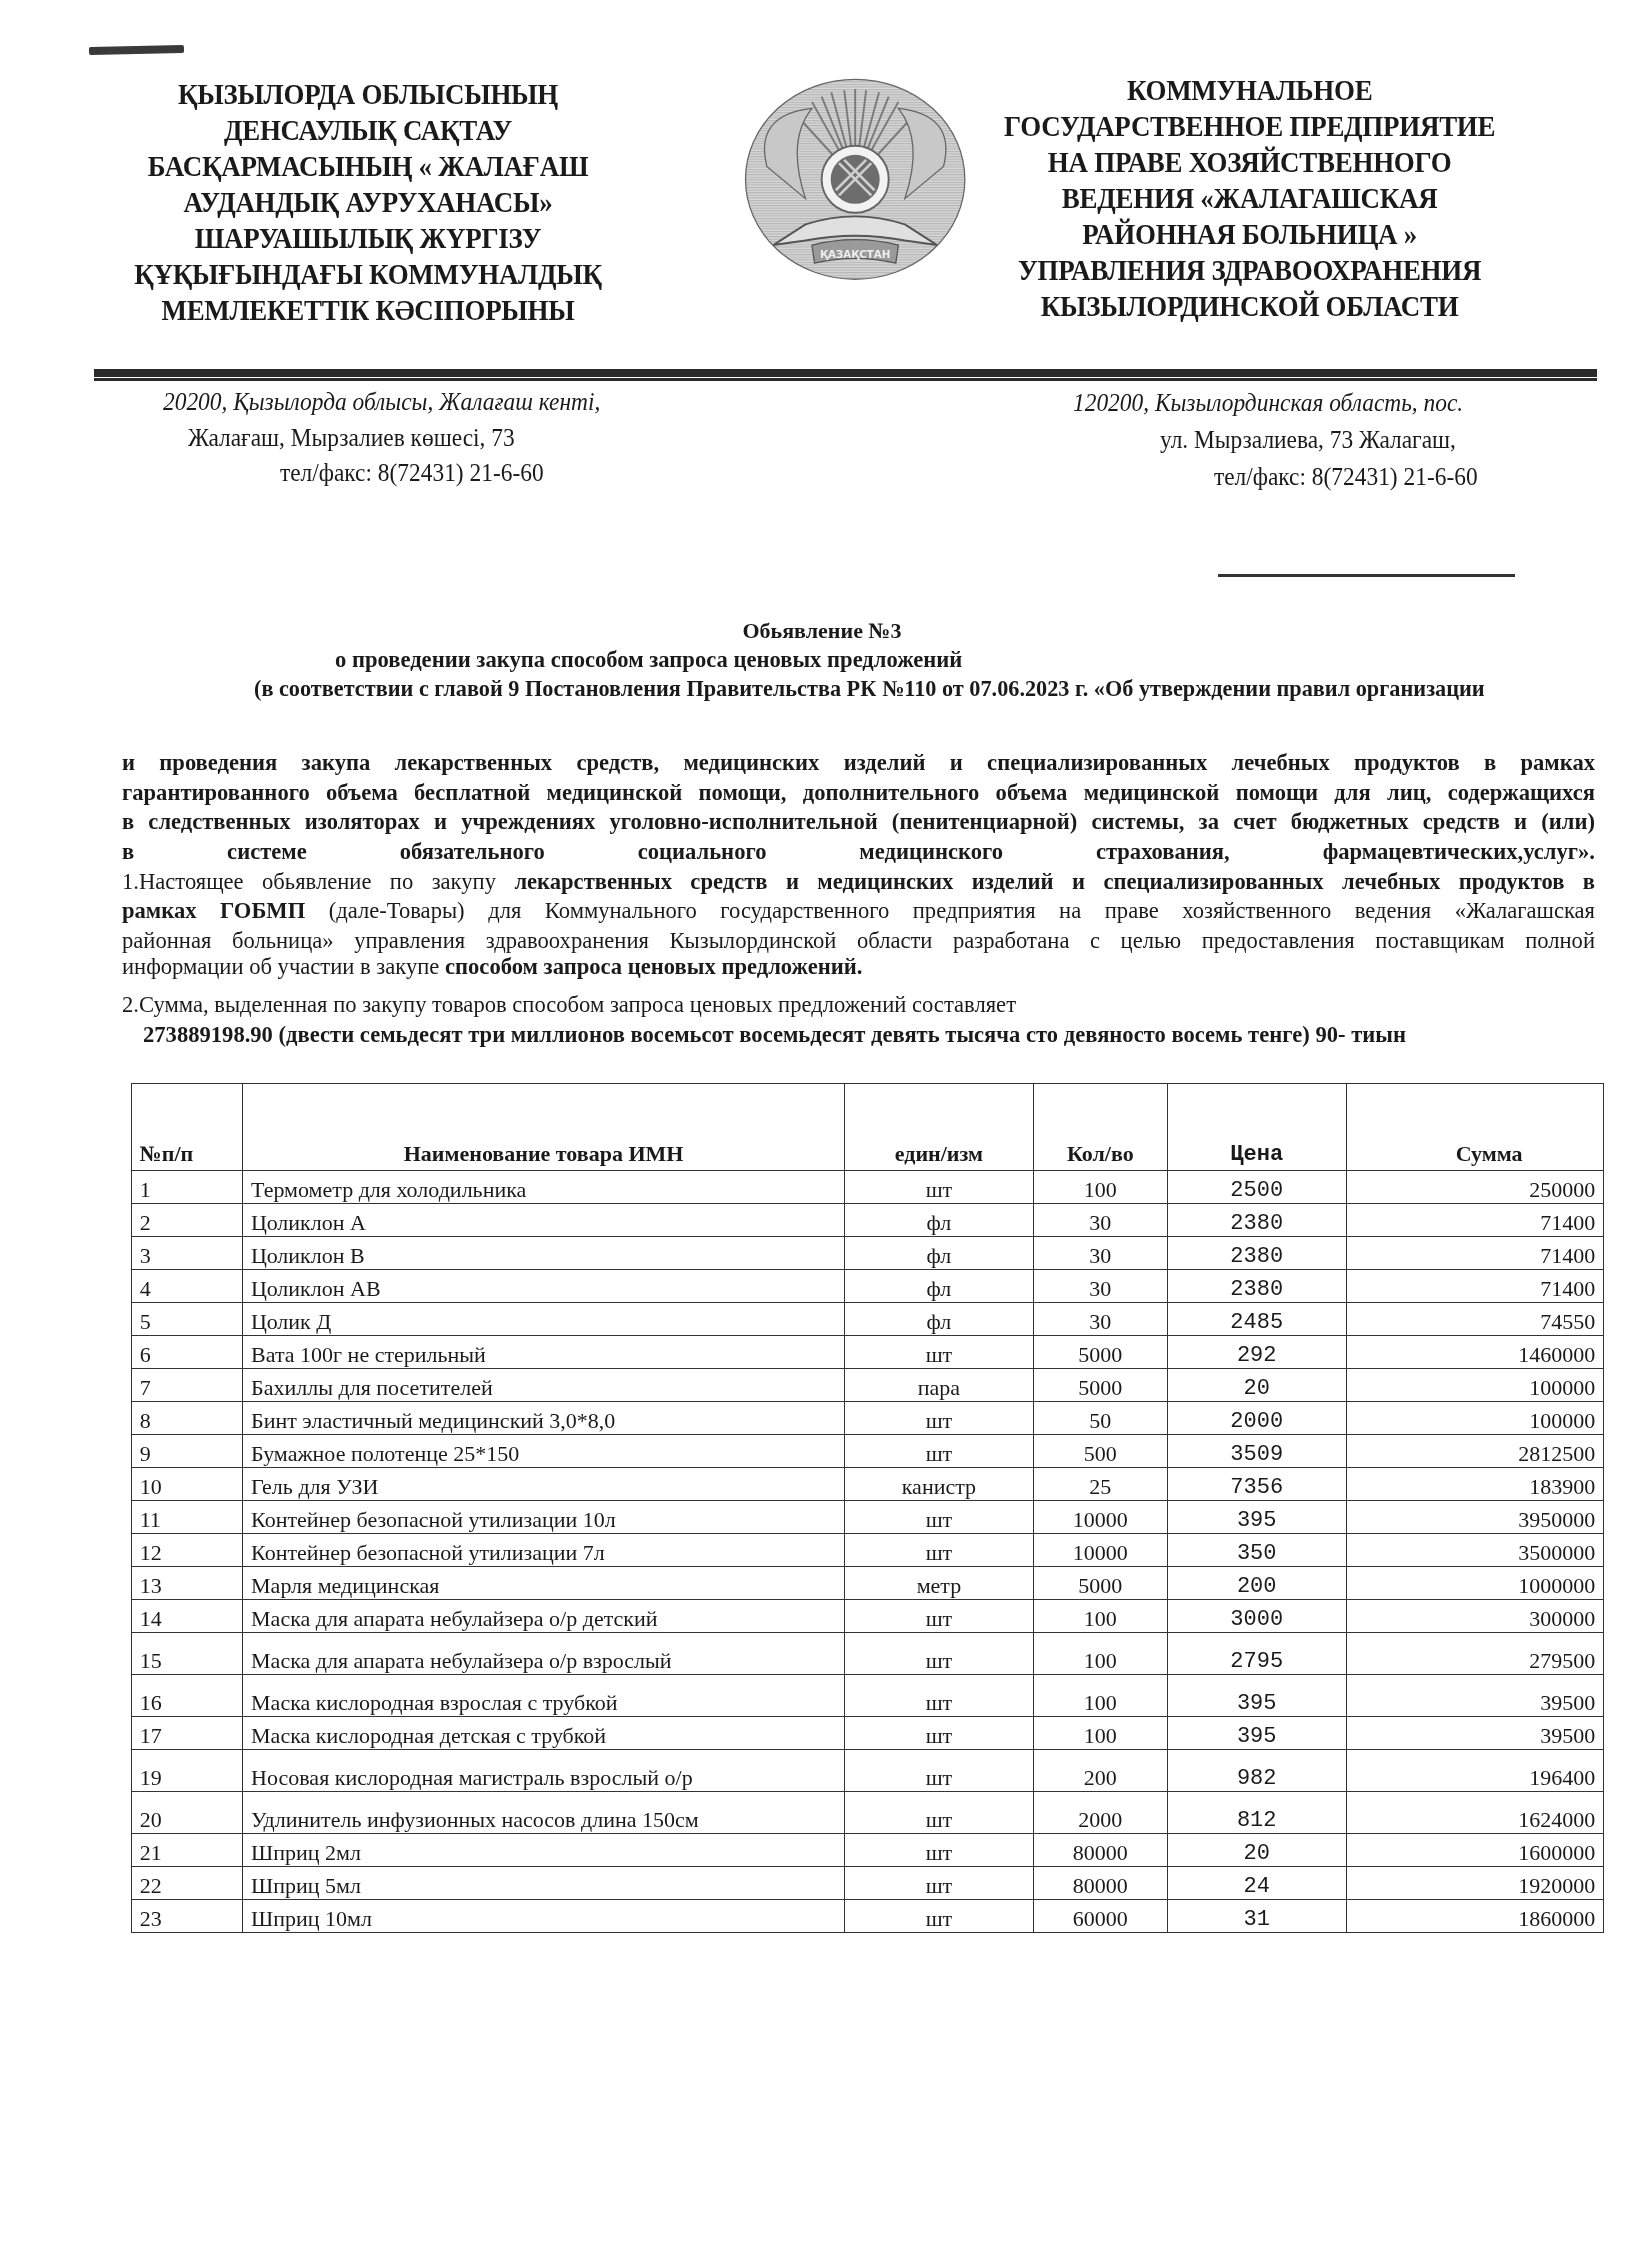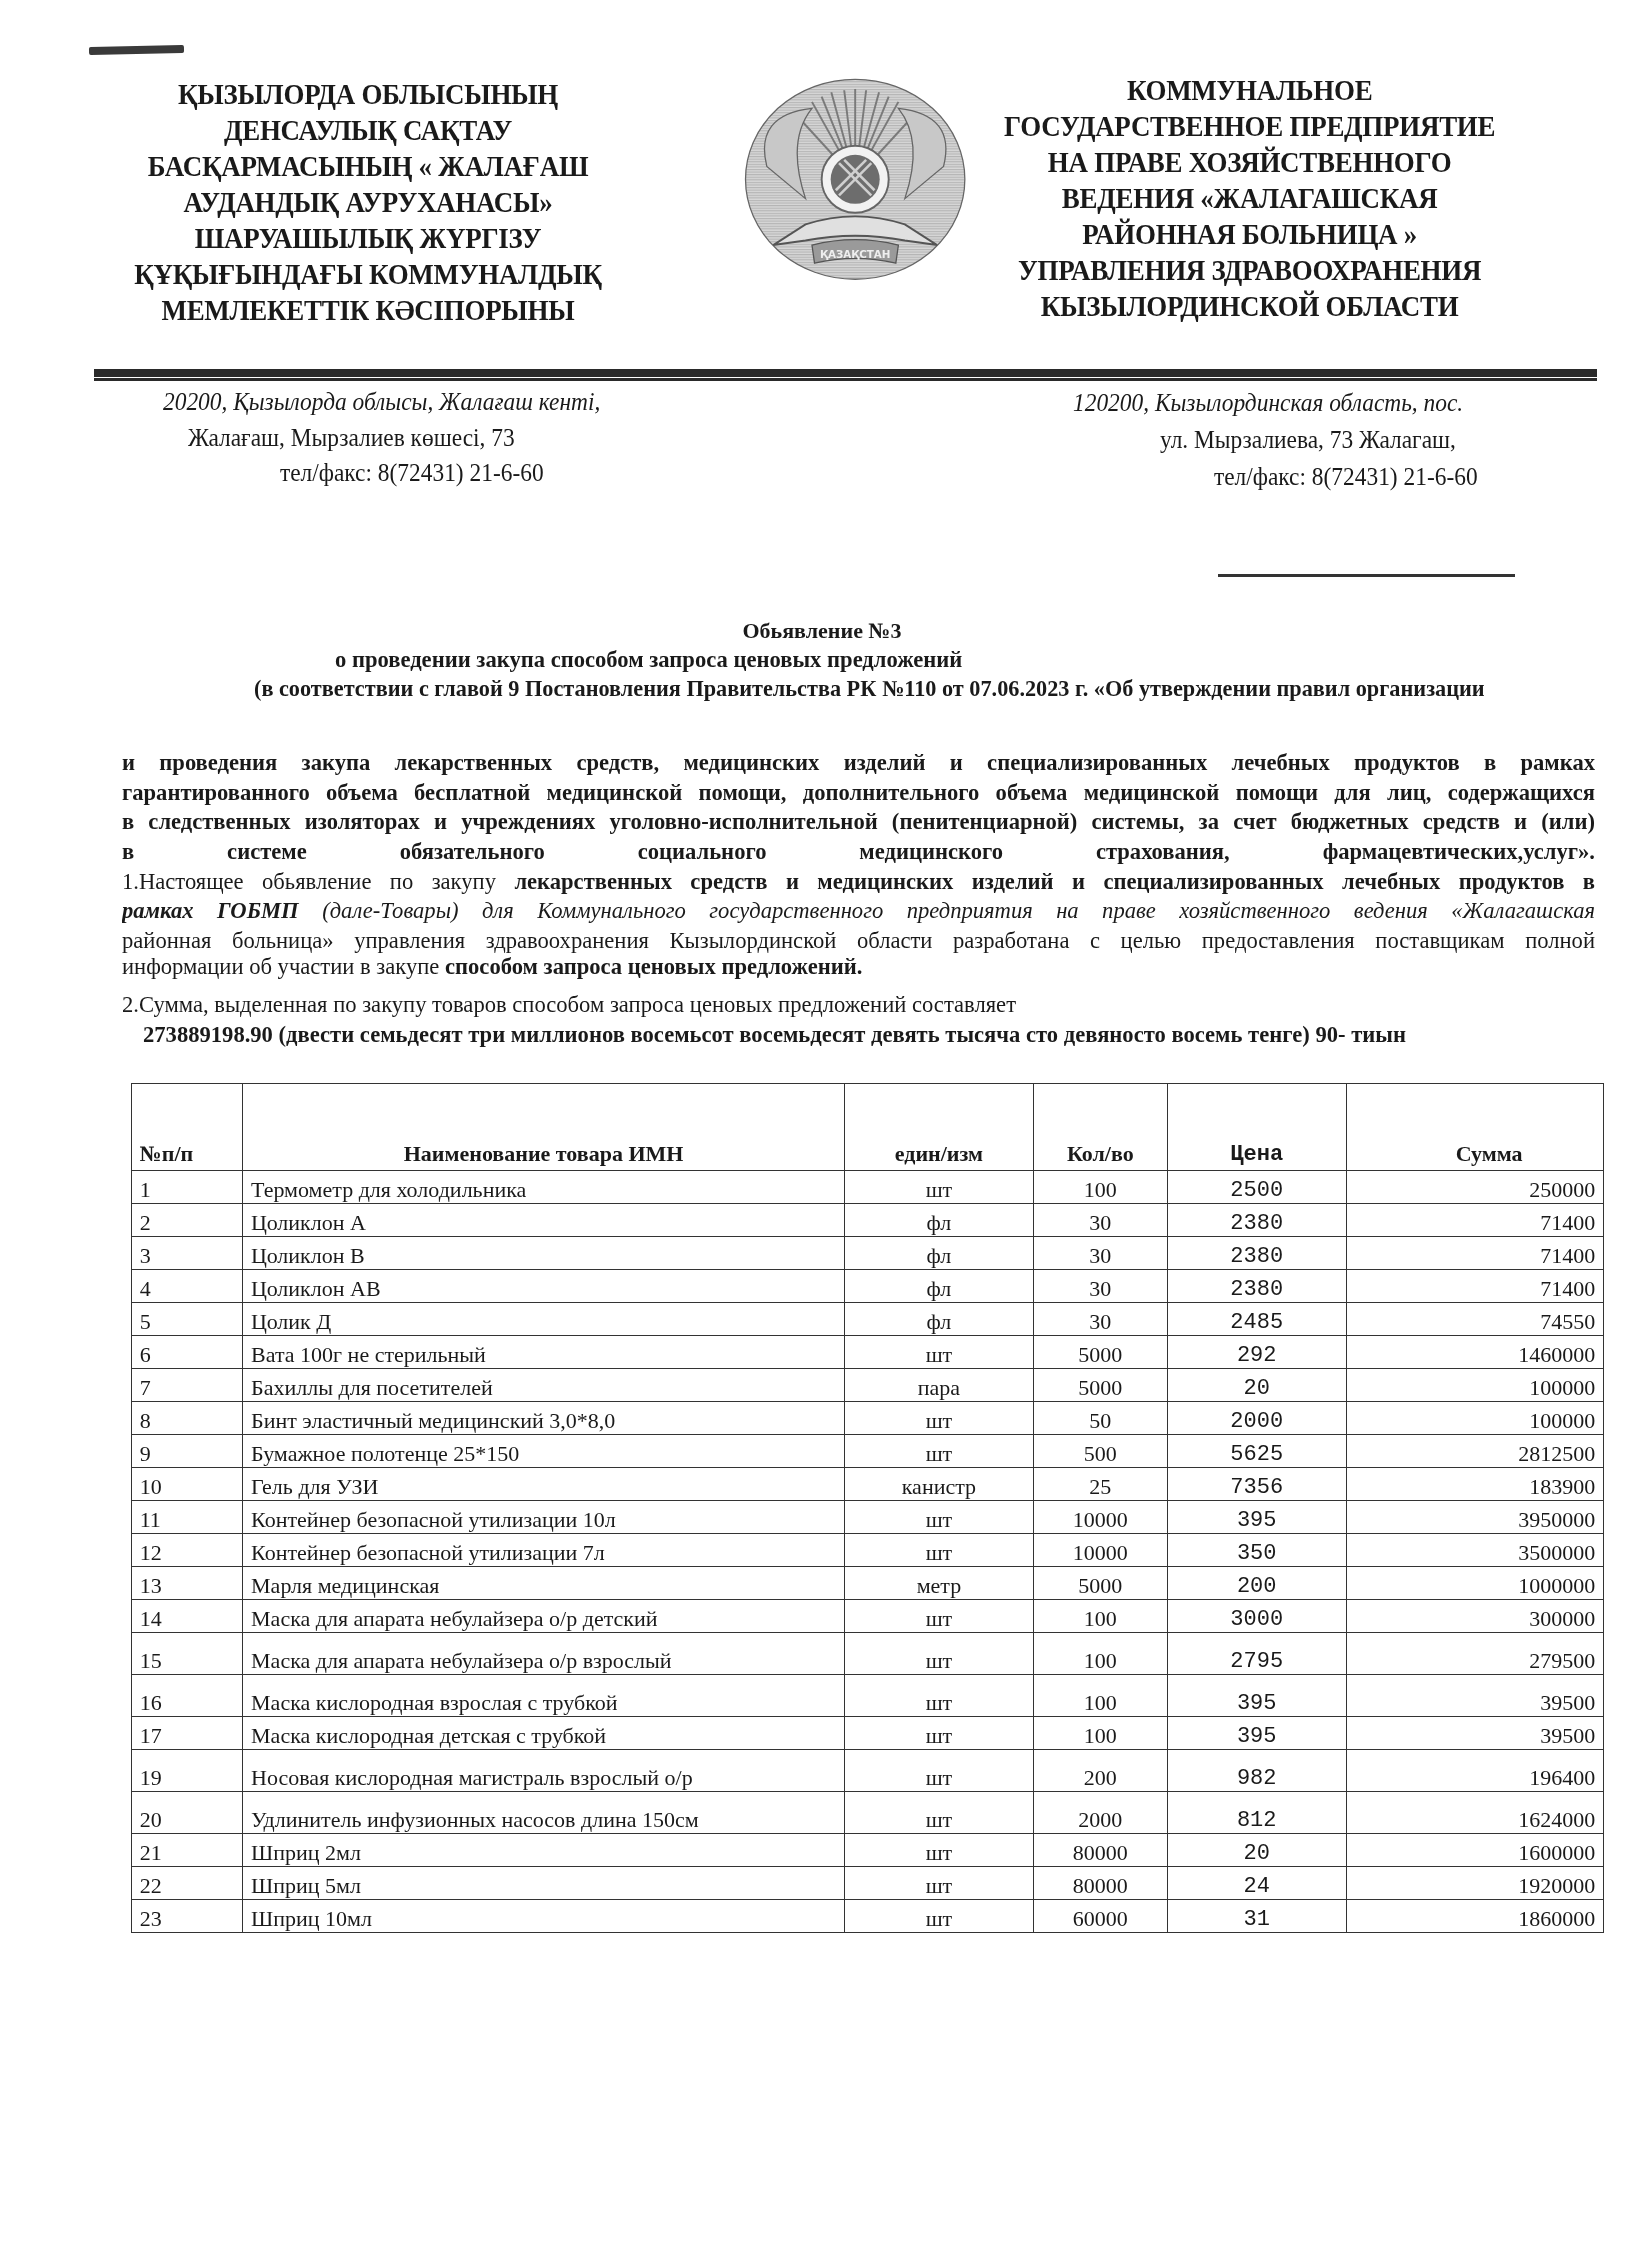--- a/index.html
+++ b/index.html
@@ -116,21 +116,21 @@
 <div class="abs title">Обьявление №3</div>
 <div class="abs body-line b" style="left:335px; top:645px;">о проведении закупа  способом запроса ценовых предложений</div>
 
 <div class="abs body-line b" style="left:254px; width:1341px; top:674px; transform:scaleX(0.985); transform-origin:left top;">(в соответствии с главой 9 Постановления Правительства РК №110 от 07.06.2023 г. «Об утверждении правил организации</div>
 <div class="abs body-line b just" style="top:704px;">и проведения закупа лекарственных средств, медицинских изделий и специализированных лечебных продуктов в рамках</div>
 <div class="abs body-line b just" style="top:734px;">гарантированного объема бесплатной медицинской помощи, дополнительного объема медицинской помощи для лиц, содержащихся</div>
 <div class="abs body-line b just" style="top:763px;">в следственных изоляторах и учреждениях уголовно-исполнительной (пенитенциарной) системы, за счет бюджетных средств и (или)</div>
 <div class="abs body-line b just" style="top:793px;">в системе обязательного социального медицинского страхования, фармацевтических,услуг».</div>
 
 <div class="abs body-line just" style="top:823px;"><span>1.Настоящее обьявление по закупу </span><span class="b">лекарственных средств и медицинских изделий и специализированных лечебных продуктов в</span></div>
-<div class="abs body-line just" style="top:852px;font-style:italic;"><span class="b">рамках ГОБМП</span><span>  (дале-Товары) для Коммунального государственного предприятия на праве хозяйственного ведения  «Жалагашская</span></div>
+<div class="abs body-line just" style="top:852px;"><span class="b">рамках ГОБМП</span><span>  (дале-Товары) для Коммунального государственного предприятия на праве хозяйственного ведения  «Жалагашская</span></div>
 <div class="abs body-line just" style="top:882px;">районная   больница» управления здравоохранения Кызылординской области  разработана с целью предоставления поставщикам полной</div>
 <div class="abs body-line" style="top:908px;margin-top:44px;"><span>информации об участии в закупе </span><span class="b">способом запроса ценовых предложений.</span></div>
 
 <div class="abs body-line" style="top:990px;">2.Сумма, выделенная по закупу товаров способом запроса ценовых предложений составляет</div>
 <div class="abs body-line b" style="left:143px; top:1020px;"><span>273889198.90</span><span>  (двести семьдесят три миллионов восемьсот восемьдесят девять тысяча сто девяносто восемь тенге) 90- тиын</span></div>
 
 <table class="items">
   <thead>
     <tr>
       <th class="c-num">№п/п</th>
@@ -204,21 +204,21 @@
         <td class="c-unit">шт</td>
         <td class="c-qty">50</td>
         <td class="c-price">2000</td>
         <td class="c-sum">100000</td>
       </tr>
       <tr>
         <td class="c-num">9</td>
         <td class="c-name">Бумажное полотенце 25*150</td>
         <td class="c-unit">шт</td>
         <td class="c-qty">500</td>
-        <td class="c-price">5625</td>
+        <td class="c-price">3509</td>
         <td class="c-sum">2812500</td>
       </tr>
       <tr>
         <td class="c-num">10</td>
         <td class="c-name">Гель для УЗИ</td>
         <td class="c-unit">канистр</td>
         <td class="c-qty">25</td>
         <td class="c-price">7356</td>
         <td class="c-sum">183900</td>
       </tr>

